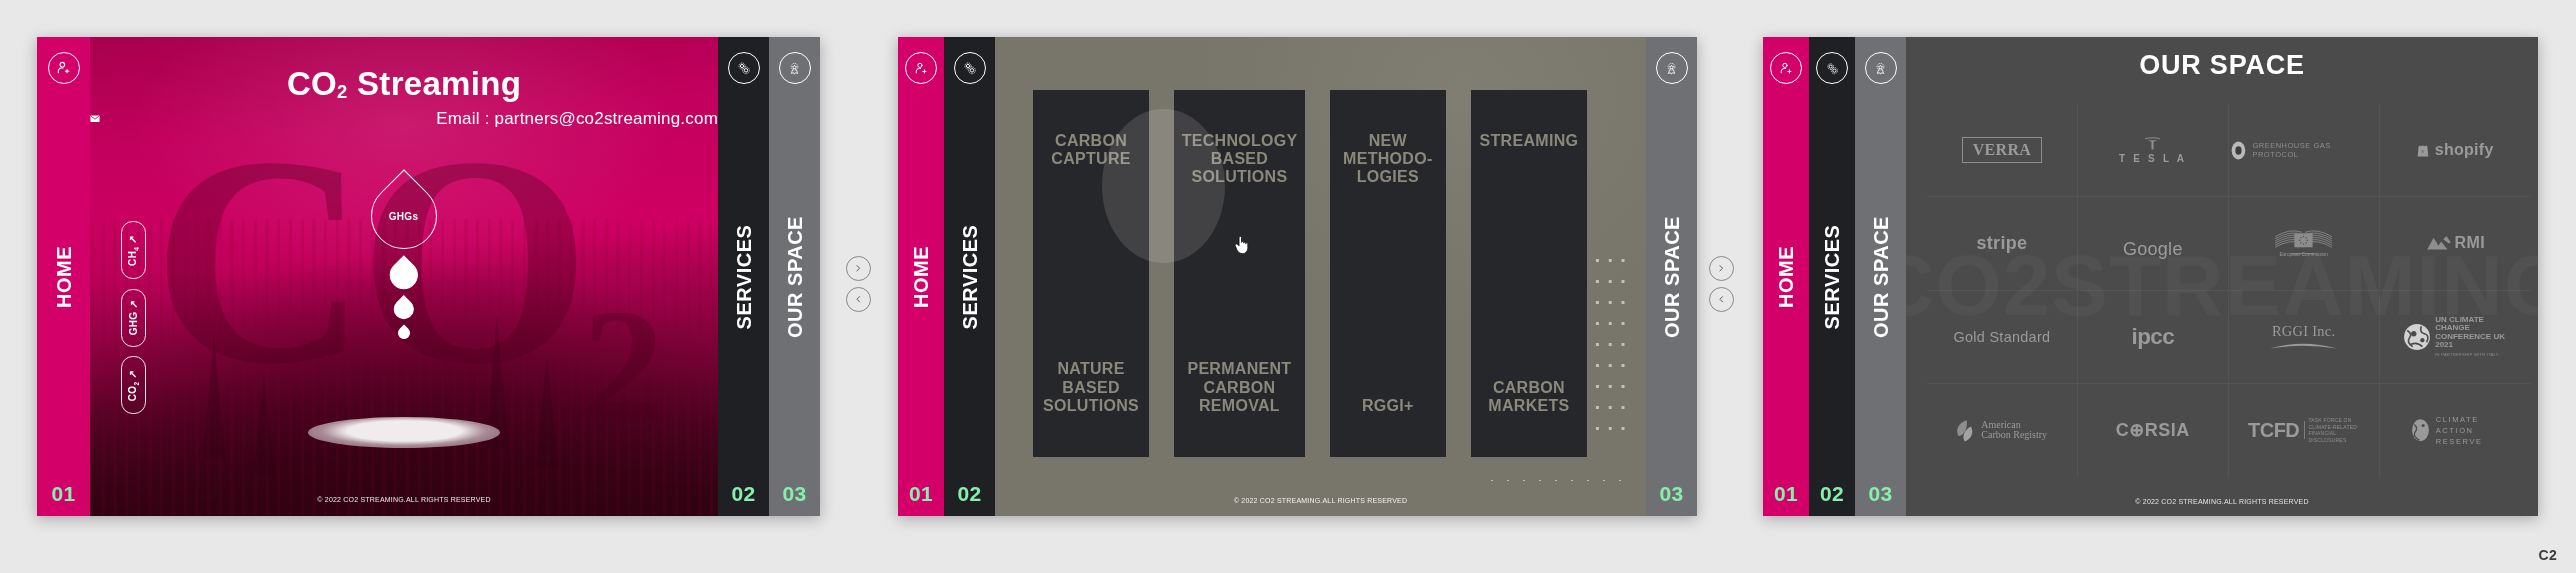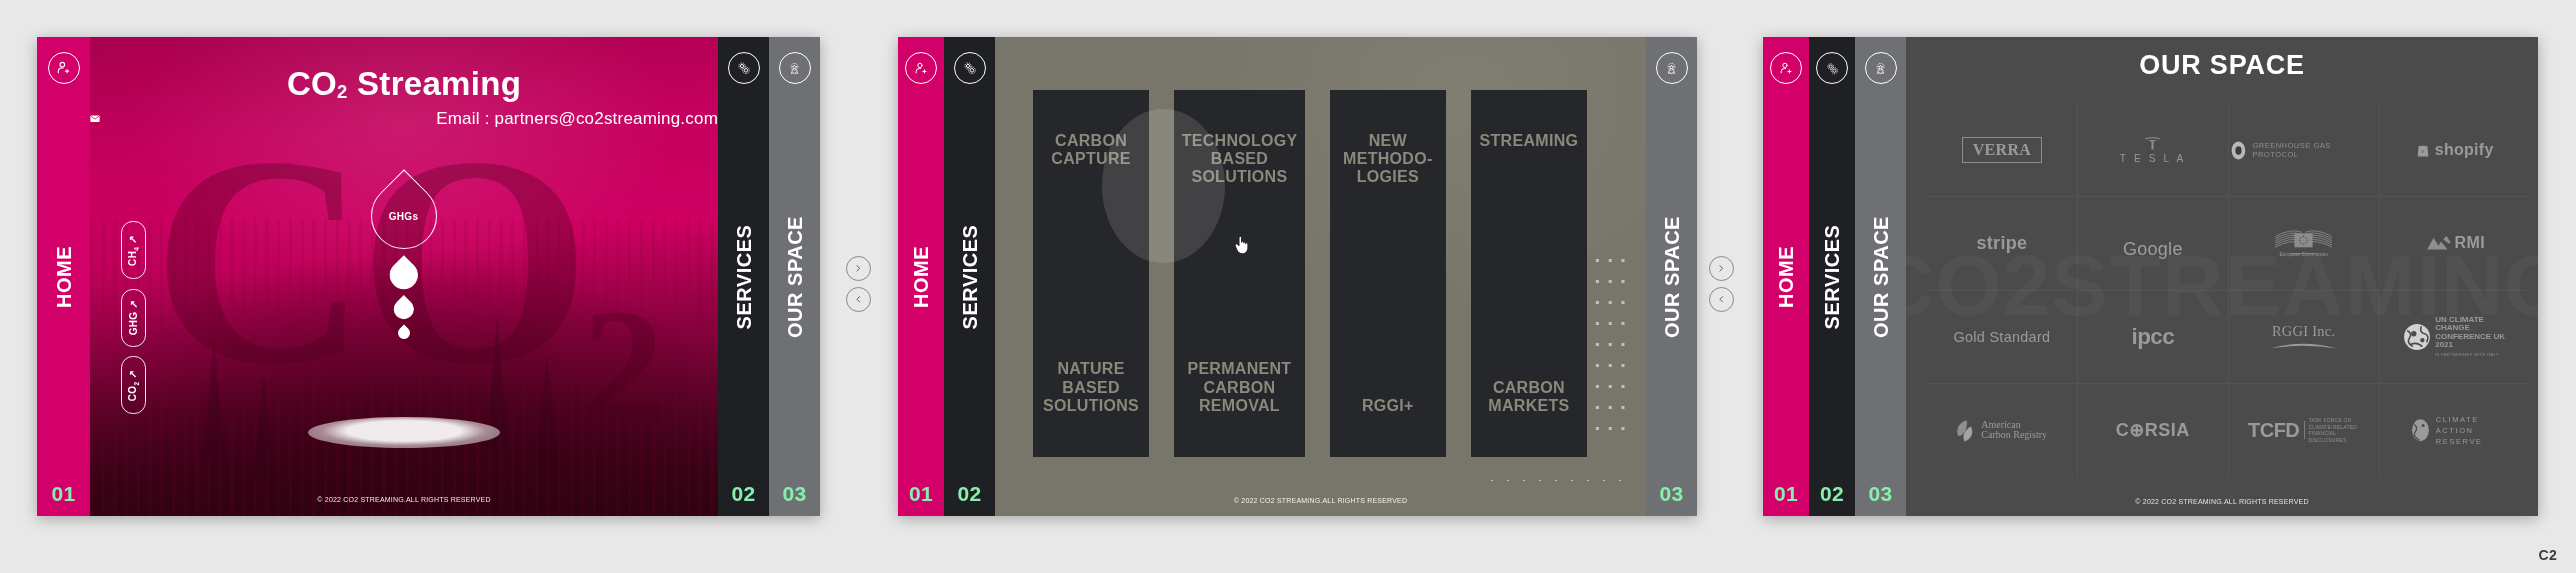--- a/index.html
+++ b/index.html
@@ -444,21 +444,21 @@
             <span class="logo-txt" style="font-family:'Liberation Serif',serif;font-size:16px;">VERRA</span>
           </div>
         </div>
 
         <div class="logo-cell">
           <div style="display:flex;flex-direction:column;align-items:center;gap:2.1px;">
             <svg width="21" height="14" viewBox="0 0 40 26">
               <path d="M6 3 Q20 -1 34 3" stroke="#8e8e8e" stroke-width="2" fill="none"></path>
               <path d="M11 6 h18 l-7 2.5 v15 h-4 v-15 z" fill="#8e8e8e"></path>
             </svg>
-            <span class="logo-txt" style="font-size:10px;letter-spacing:2.7px;font-weight:400;">T E S L A</span>
+            <span class="logo-txt" style="font-size:10px;letter-spacing:2.7px;font-weight:700;">T E S L A</span>
           </div>
         </div>
 
         <div class="logo-cell">
           <div style="display:flex;align-items:center;gap:4.8px;">
             <svg width="19" height="21" viewBox="0 0 36 40">
               <ellipse cx="18" cy="20" rx="13" ry="17" fill="#b9b9b9"></ellipse>
               <ellipse cx="18" cy="20" rx="6" ry="8" fill="#3d3d3e"></ellipse>
             </svg>
             <span style="font-size:7.5px;line-height:1.25;letter-spacing:0.5px;color:#8e8e8e;">GREENHOUSE GAS PROTOCOL</span>

